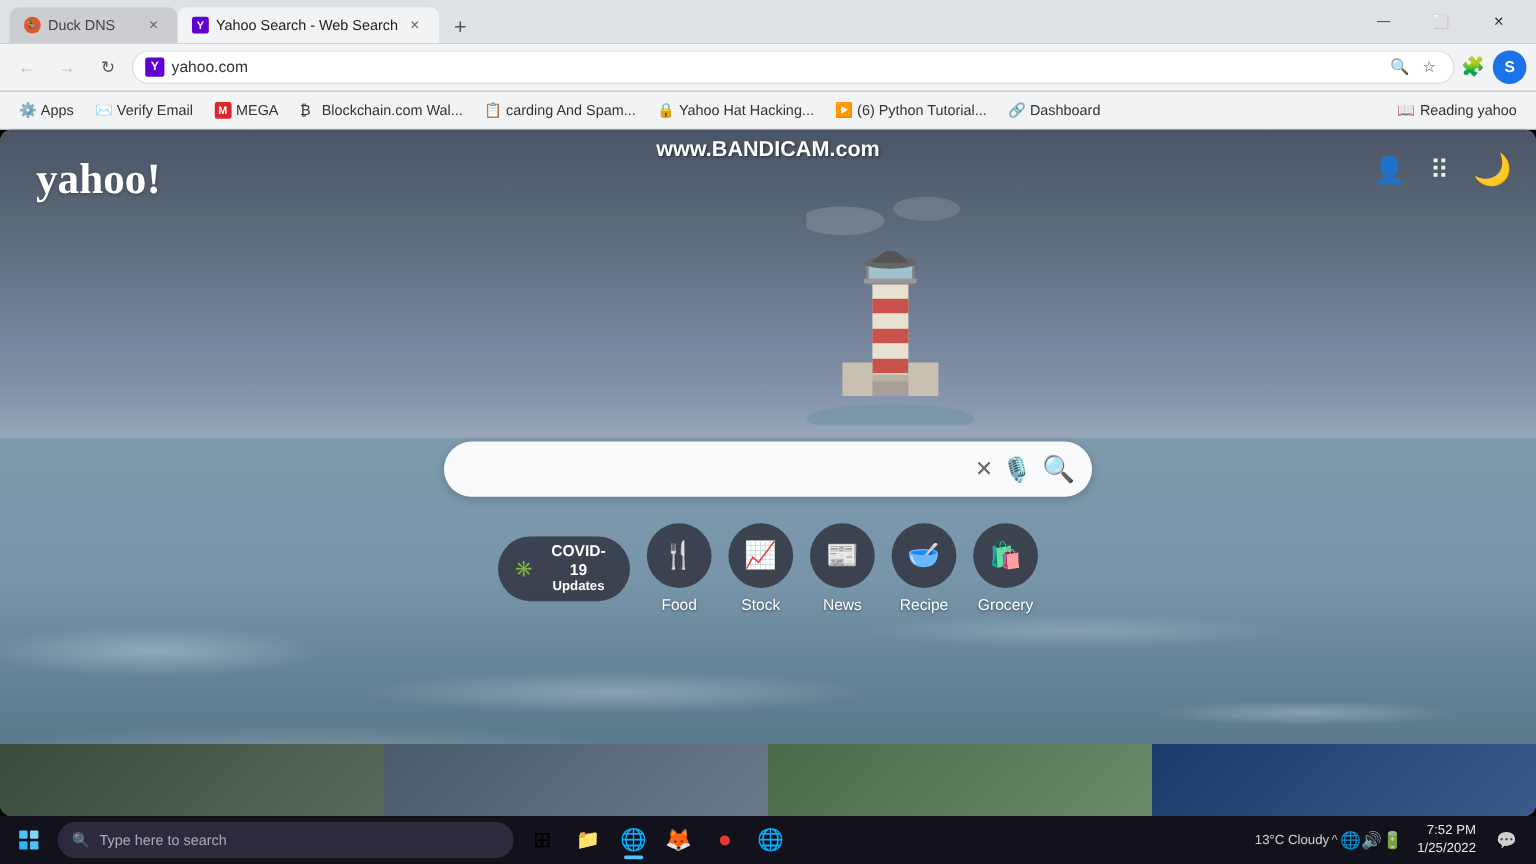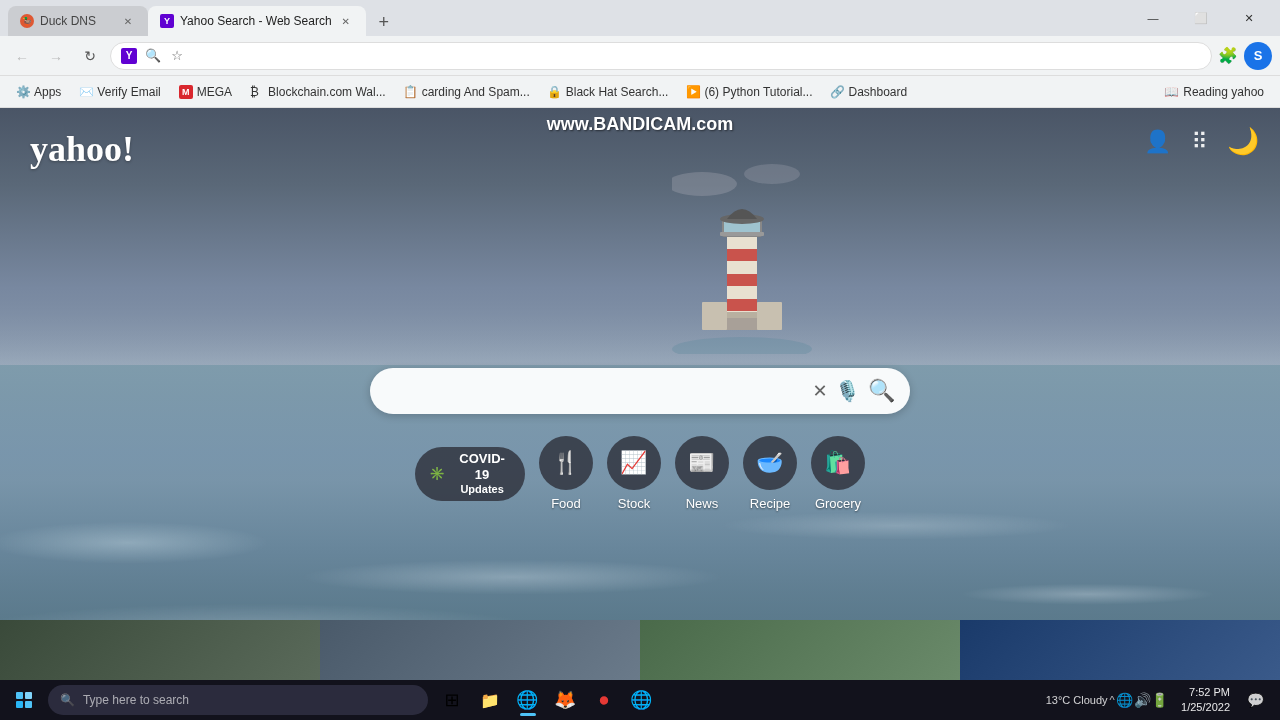--- a/index.html
+++ b/index.html
@@ -141,20 +141,21 @@
       cursor: pointer;
       color: #333;
       font-size: 12px;
     }
 
     
     .page-content {
       flex: 1;
       position: relative;
       overflow: hidden;
+      border-radius: 10px;
     }
 
     
     .hero-bg {
       position: absolute;
       top: 0; left: 0; right: 0; bottom: 0;
       background: linear-gradient(180deg, #5a6a7e 0%, #7a8a9e 20%, #8a9aae 35%, #a0b0c0 50%, #b8c8d8 60%, #c8d5dc 65%, #aabfc8 75%, #90a8b2 85%, #7898a4 100%);
     }
 
     
@@ -479,20 +480,21 @@
       <div class="win-btn close">✕</div>
     </div>
   </div>
 
   <div class="nav-bar">
     <div class="nav-btn disabled">←</div>
     <div class="nav-btn disabled">→</div>
     <div class="nav-btn">↻</div>
     <div class="address-bar">
       <div class="address-favicon fav-yahoo" style="width:16px;height:16px;font-size:10px;border-radius:2px;">Y</div>
+      <span class="address-text">yahoo.com</span>
       <div class="address-actions">
         <div class="addr-icon">🔍</div>
         <div class="addr-icon">☆</div>
       </div>
     </div>
     <div class="addr-icon" style="font-size:16px;">🧩</div>
     <div class="profile-circle">S</div>
   </div>
 
   <div class="bookmarks-bar">
@@ -511,21 +513,21 @@
     <div class="bookmark-item">
       <span class="bookmark-favicon">₿</span>
       <span>Blockchain.com Wal...</span>
     </div>
     <div class="bookmark-item">
       <span class="bookmark-favicon">📋</span>
       <span>carding And Spam...</span>
     </div>
     <div class="bookmark-item">
       <span class="bookmark-favicon">🔒</span>
-      <span>Black Hat Search...</span>
+      <span>Yahoo Hat Hacking...</span>
     </div>
     <div class="bookmark-item">
       <span class="bookmark-favicon">▶️</span>
       <span>(6) Python Tutorial...</span>
     </div>
     <div class="bookmark-item">
       <span class="bookmark-favicon">🔗</span>
       <span>Dashboard</span>
     </div>
     <div class="reading-list-btn">

